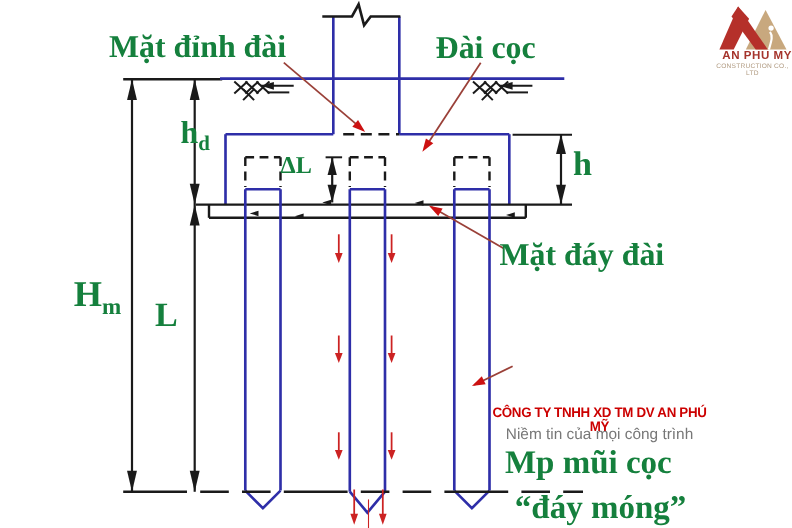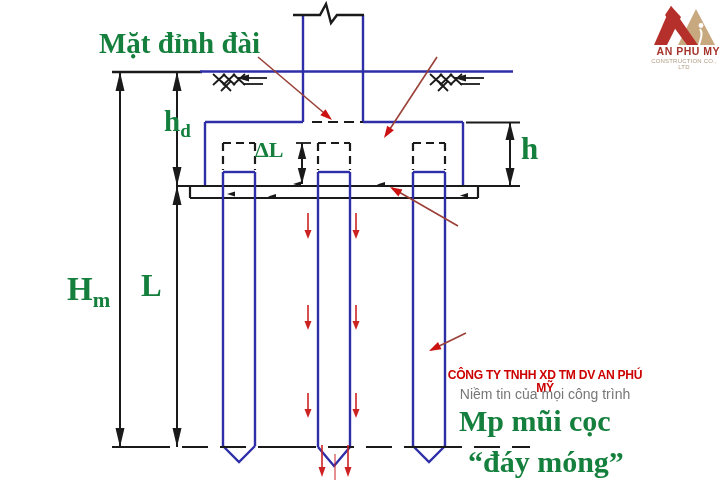--- a/index.html
+++ b/index.html
@@ -200,31 +200,33 @@
       <polygon points="678,45 715,45 696,9" fill="#c8a87e"></polygon>
       <path d="M699,45 C701,38 703,33 700,29" stroke="#ffffff" stroke-width="2" fill="none"></path>
       <circle cx="701" cy="25.5" r="2.4" fill="#ffffff"></circle>
       <polygon points="654,45 671,6 681,17 667,45" fill="#b5302a"></polygon>
       <polygon points="671,6 698,45 687,45 665,15" fill="#b5302a"></polygon>
     </g>
   </svg>
 
   <div class="lbl" style="left:99px;top:29px;font-size:29px;">Mặt đỉnh đài</div>
 
+  <div class="lbl" style="left:396px;top:30px;font-size:29px;">Đài cọc</div>
 
   <div class="lbl" style="left:139px;top:107px;font-size:29px;margin-left:25px;"><span>h</span><span class="sub" style="font-size:19px;vertical-align:-6px;">d</span></div>
 
   <div class="lbl" style="left:255px;top:139px;font-size:22px;">ΔL</div>
 
   <div class="lbl" style="left:521px;top:133px;font-size:31px;">h</div>
 
-  <div class="lbl" style="left:67px;top:252px;font-size:33px;margin-top:21px;"><span>H</span><span class="sub" style="font-size:21px;vertical-align:-7px;">m</span></div>
+  <div class="lbl" style="left:67px;top:252px;font-size:33px;"><span>H</span><span class="sub" style="font-size:21px;vertical-align:-7px;">m</span></div>
 
   <div class="lbl" style="left:141px;top:270px;font-size:31px;">L</div>
 
+  <div class="lbl" style="left:454px;top:218px;font-size:29px;">Mặt đáy đài</div>
 
 
   <div class="company">CÔNG TY TNHH XD TM DV AN PHÚ MỸ</div>
   <div class="slogan">Niềm tin của mọi công trình</div>
 
   <div class="lbl" style="left:468px;top:447px;font-size:30px;">“đáy móng”</div>
 
   <div class="lbl" style="left:459px;top:406px;font-size:30px;">Mp mũi cọc</div>
 
   <div class="logo-title">AN PHU MY</div>

